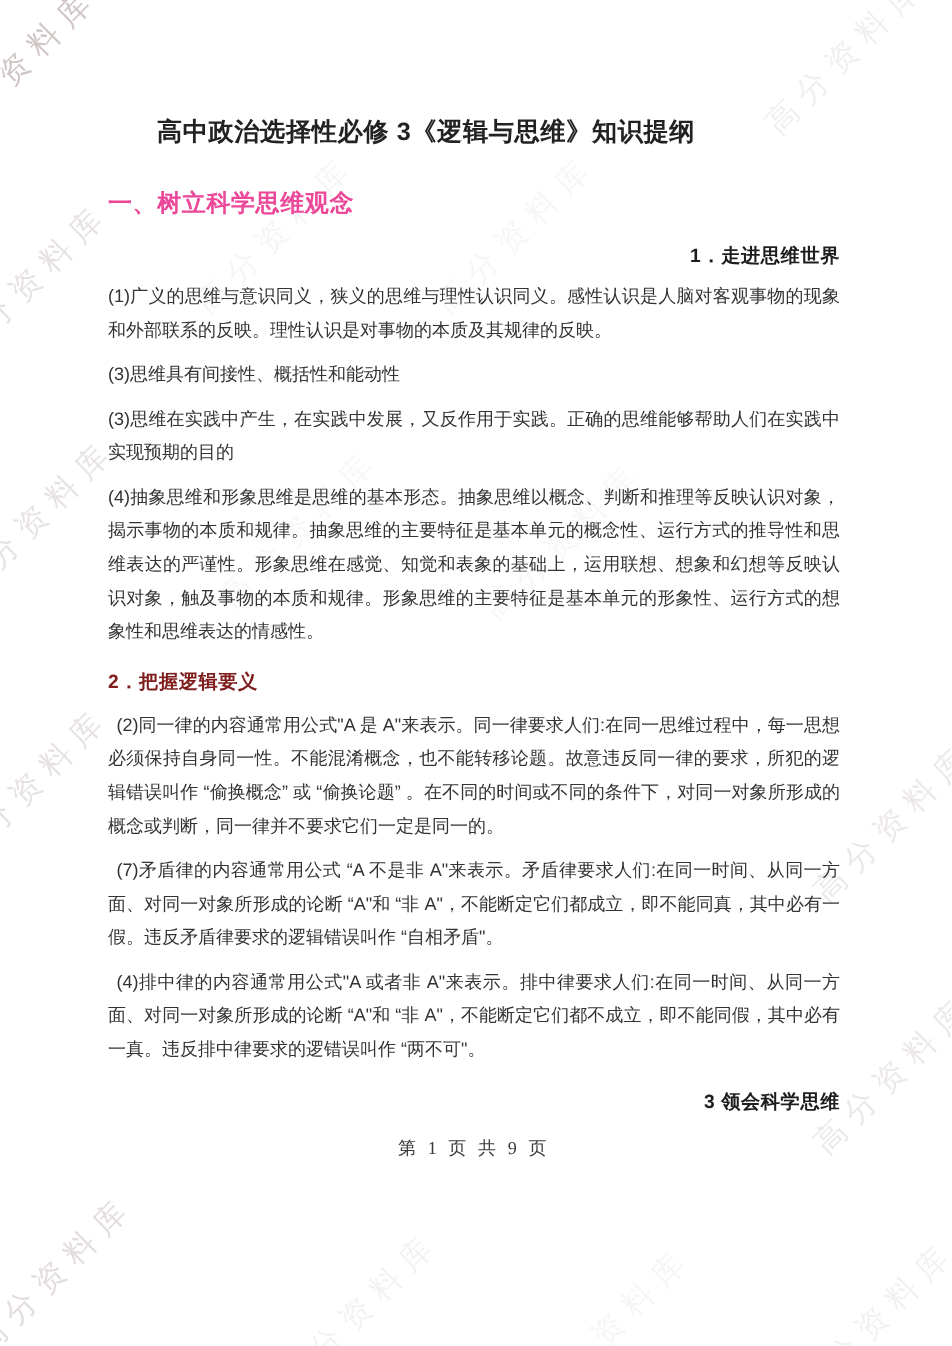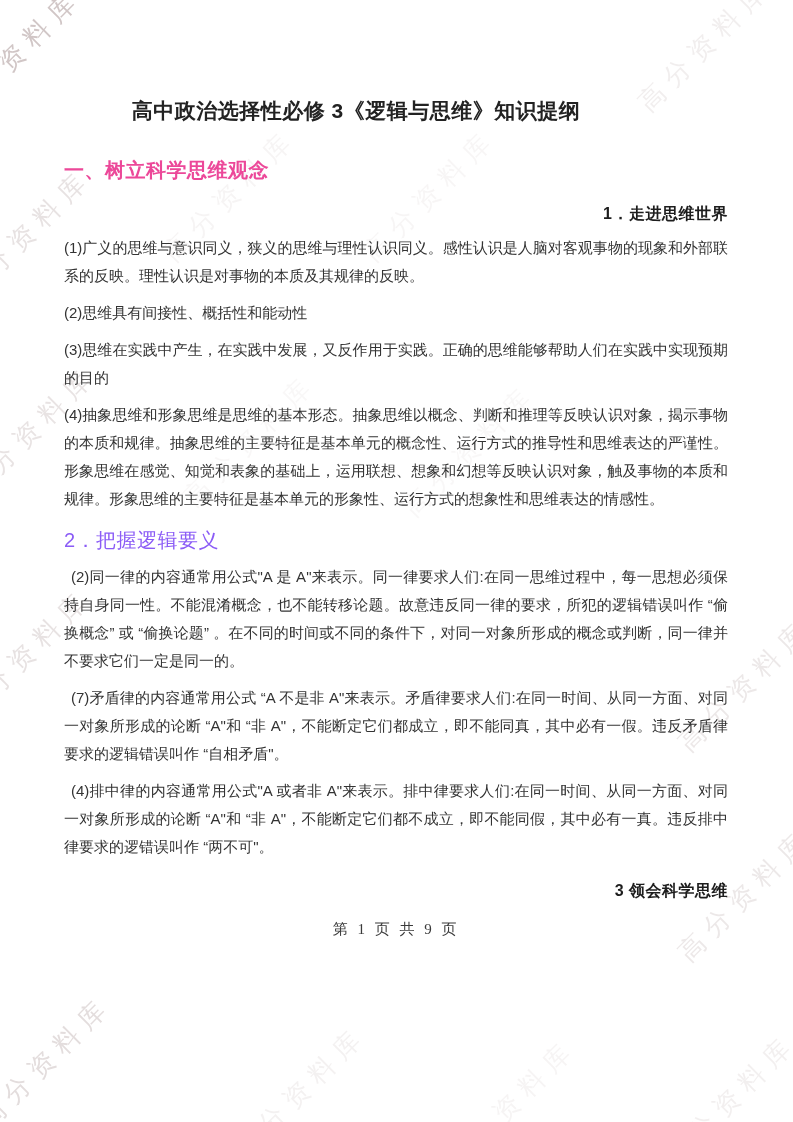--- a/index.html
+++ b/index.html
@@ -27,22 +27,23 @@
     letter-spacing: 9px;
     color: #c2b4b4;
     white-space: nowrap;
     transform: translate(-50%, -50%) rotate(-45deg);
     user-select: none;
   }
   
   .content {
     position: relative;
     z-index: 1;
-    padding: 96px 65px 0 64px;
+    padding: 96px 93px 0 64px;
     color: #303030;
+    margin-left: 26px;
   }
   .doc-title {
     font-size: 21px;
     font-weight: bold;
     color: #222222;
     text-align: center;
     line-height: 30px;
     margin: 0;
     transform: translateX(-40px);
     letter-spacing: 0.5px;
@@ -58,23 +59,23 @@
   .h-sub-small {
     font-size: 16px;
     font-weight: bold;
     color: #1d1d1d;
     line-height: 23px;
     margin: 18px 0 0 0;
     letter-spacing: 0.5px;
     text-align: right;
   }
   .h-sub-large {
-    font-size: 20px;
-    font-weight: normal;
-    color: #8b5cf6;
+    font-size: 16px;
+    font-weight: bold;
+    color: #7f1d1d;
     line-height: 27px;
     margin: 14px 0 0 0;
     letter-spacing: 0.5px;
   }
   .para {
     font-size: 15px;
     line-height: 28px;
     margin: 9px 0;
     text-align: justify;
     color: #333333;
@@ -116,21 +117,21 @@
 
   <div class="content">
 
     <h1 class="doc-title">高中政治选择性必修 3《逻辑与思维》知识提纲</h1>
 
     <h2 class="h-section">一、树立科学思维观念</h2>
 
     <h3 class="h-sub-small">1．走进思维世界</h3>
 
     <p class="para">(1)广义的思维与意识同义，狭义的思维与理性认识同义。感性认识是人脑对客观事物的现象和外部联系的反映。理性认识是对事物的本质及其规律的反映。</p>
-    <p class="para">(2)思维具有间接性、概括性和能动性</p>
+    <p class="para">(3)思维具有间接性、概括性和能动性</p>
     <p class="para">(3)思维在实践中产生，在实践中发展，又反作用于实践。正确的思维能够帮助人们在实践中实现预期的目的</p>
     <p class="para">(4)抽象思维和形象思维是思维的基本形态。抽象思维以概念、判断和推理等反映认识对象，揭示事物的本质和规律。抽象思维的主要特征是基本单元的概念性、运行方式的推导性和思维表达的严谨性。形象思维在感觉、知觉和表象的基础上，运用联想、想象和幻想等反映认识对象，触及事物的本质和规律。形象思维的主要特征是基本单元的形象性、运行方式的想象性和思维表达的情感性。</p>
 
     <h3 class="h-sub-large">2．把握逻辑要义</h3>
 
     <p class="para indent">(2)同一律的内容通常用公式"A 是 A"来表示。同一律要求人们:在同一思维过程中，每一思想必须保持自身同一性。不能混淆概念，也不能转移论题。故意违反同一律的要求，所犯的逻辑错误叫作 “偷换概念” 或 “偷换论题” 。在不同的时间或不同的条件下，对同一对象所形成的概念或判断，同一律并不要求它们一定是同一的。</p>
     <p class="para indent">(7)矛盾律的内容通常用公式 “A 不是非 A"来表示。矛盾律要求人们:在同一时间、从同一方面、对同一对象所形成的论断 “A"和 “非 A"，不能断定它们都成立，即不能同真，其中必有一假。违反矛盾律要求的逻辑错误叫作 “自相矛盾"。</p>
     <p class="para indent">(4)排中律的内容通常用公式"A 或者非 A"来表示。排中律要求人们:在同一时间、从同一方面、对同一对象所形成的论断 “A"和 “非 A"，不能断定它们都不成立，即不能同假，其中必有一真。违反排中律要求的逻错误叫作 “两不可"。</p>
 
     <h3 class="h-sub-small">3 领会科学思维</h3>

